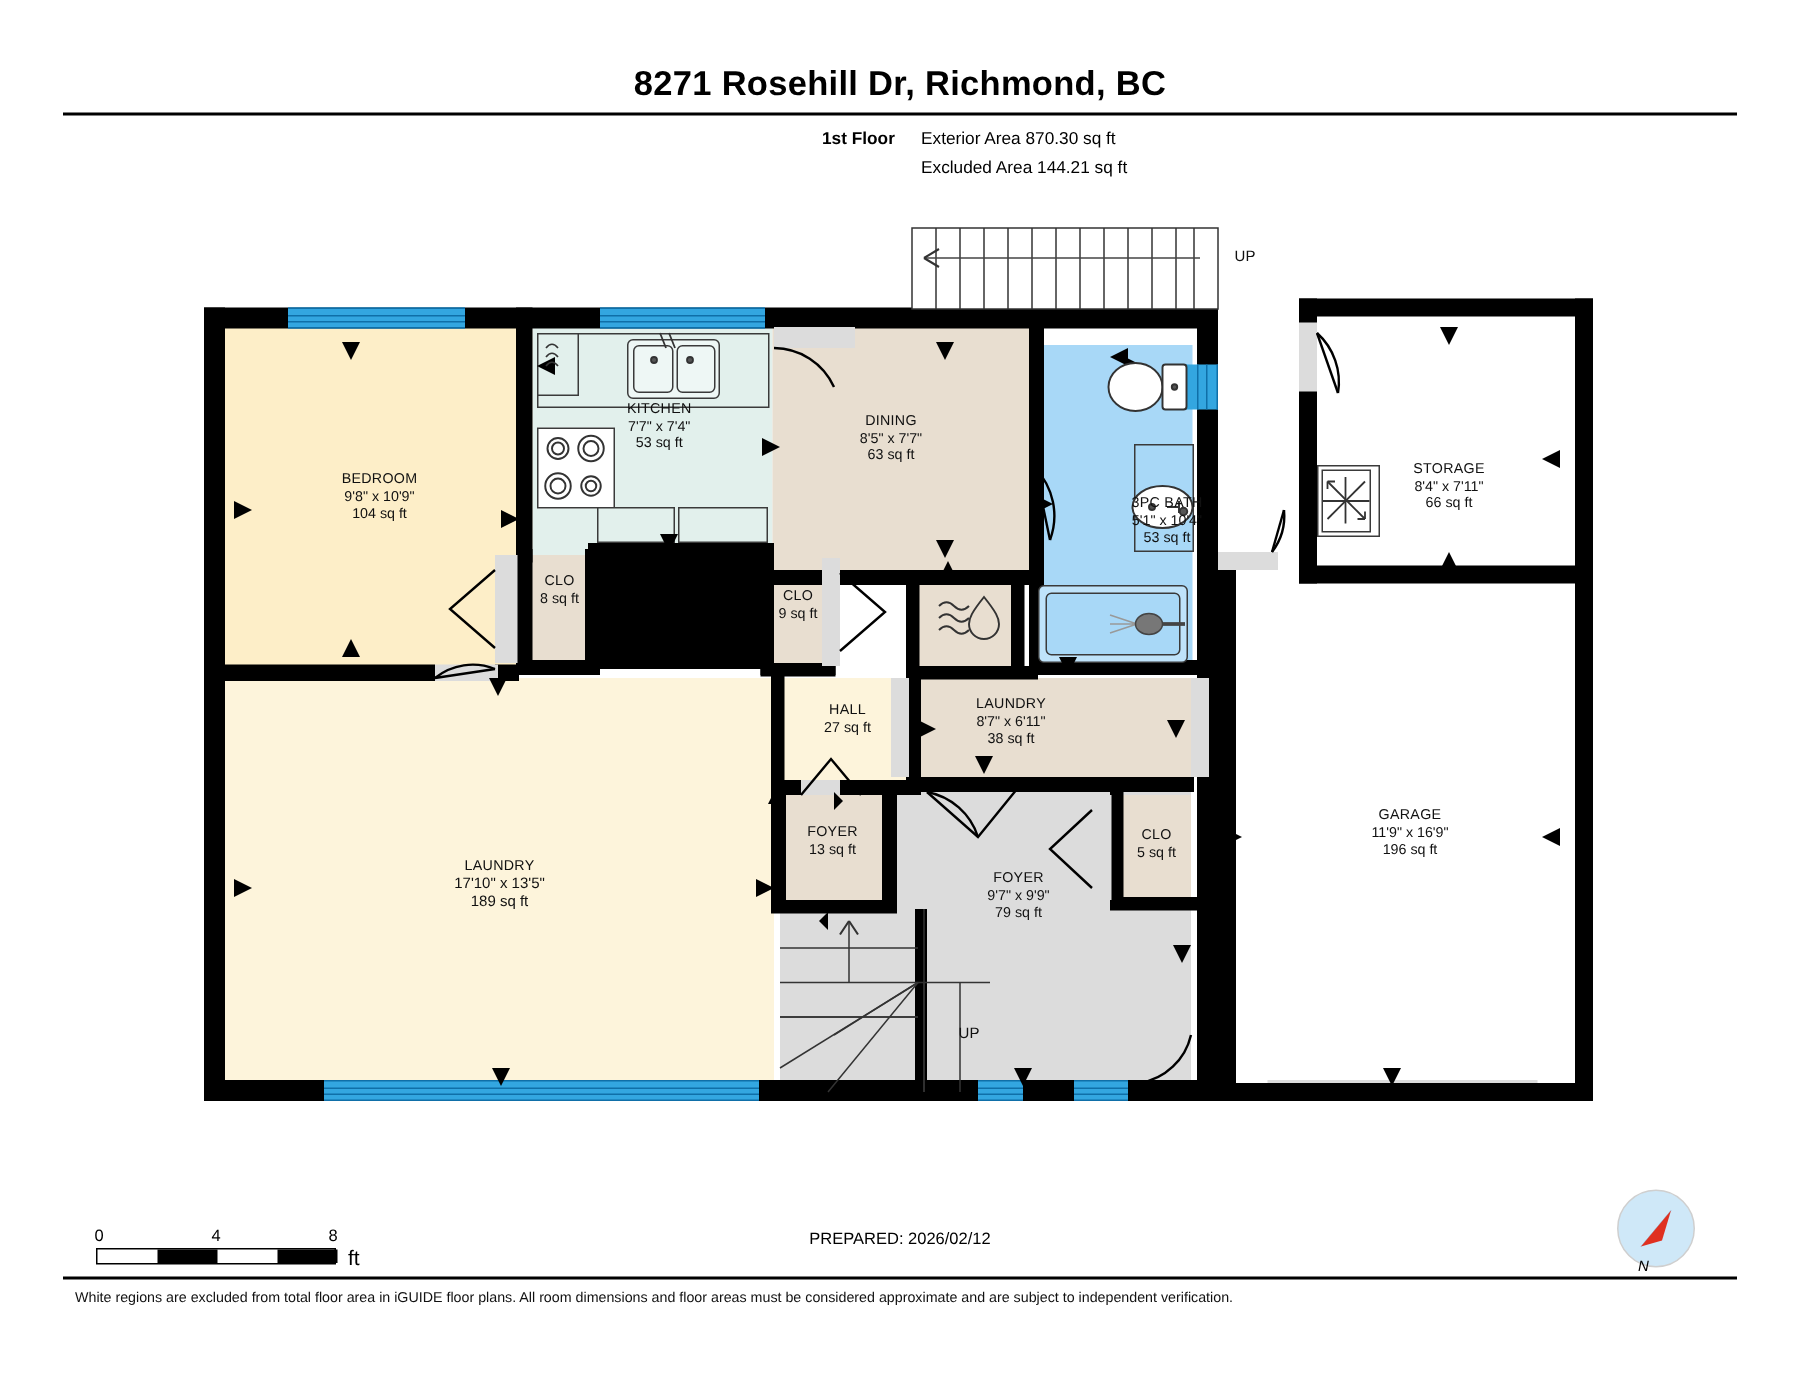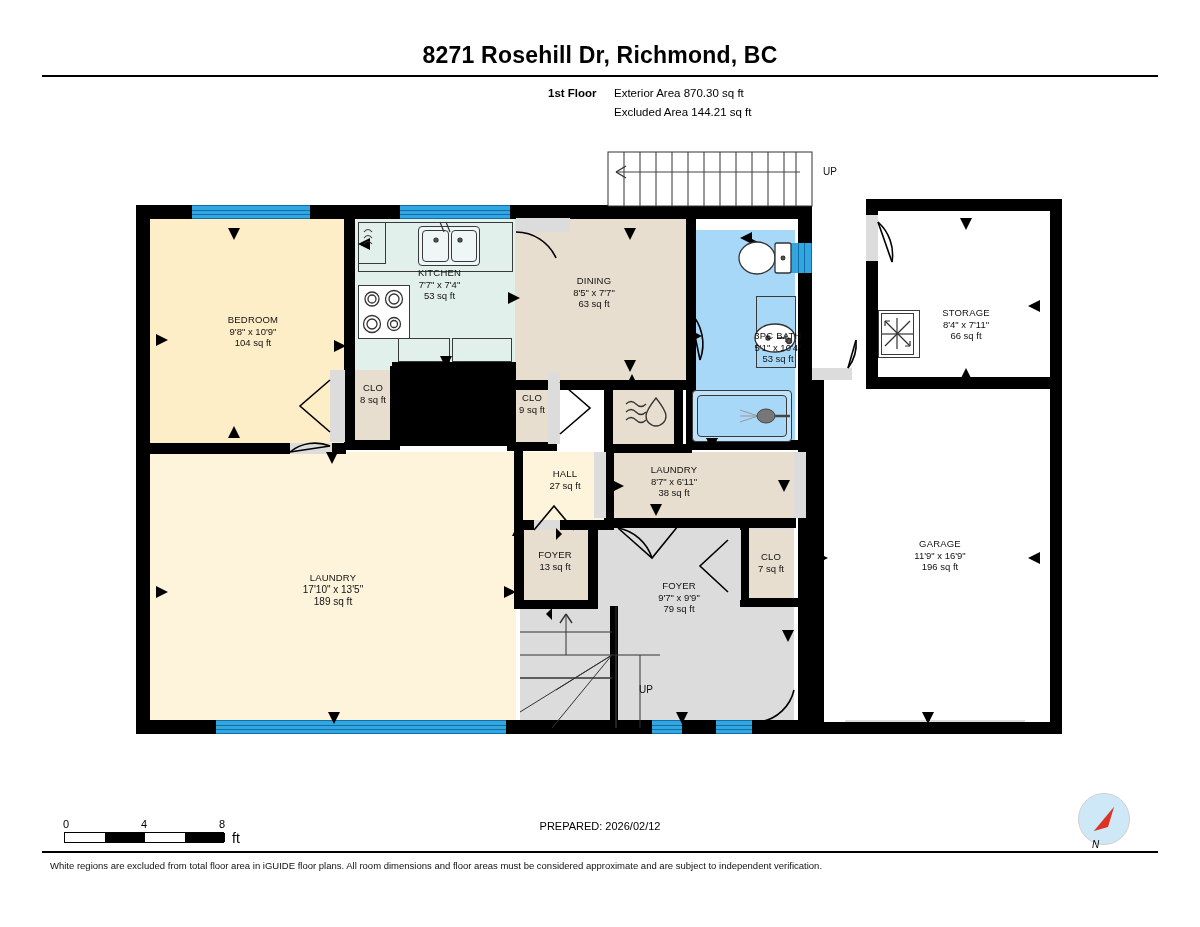--- a/index.html
+++ b/index.html
@@ -395,21 +395,21 @@
       <div class="nm">FOYER</div>
       <div>13 sq ft</div>
     </div>
     <div class="label" style="left:624px;top:580px;width:110px;">
       <div class="nm">FOYER</div>
       <div>9'7" x 9'9"</div>
       <div>79 sq ft</div>
     </div>
     <div class="label" style="left:746px;top:551px;width:50px;">
       <div class="nm">CLO</div>
-      <div>7 sq ft</div>
+      <div>5 sq ft</div>
     </div>
     <div class="label big" style="left:266px;top:572px;width:134px;">
       <div class="nm">LAUNDRY</div>
       <div>17'10" x 13'5"</div>
       <div>189 sq ft</div>
     </div>
     <div class="label" style="left:906px;top:283px;width:120px;margin-top:24px;">
       <div class="nm">STORAGE</div>
       <div>8'4" x 7'11"</div>
       <div>66 sq ft</div>

